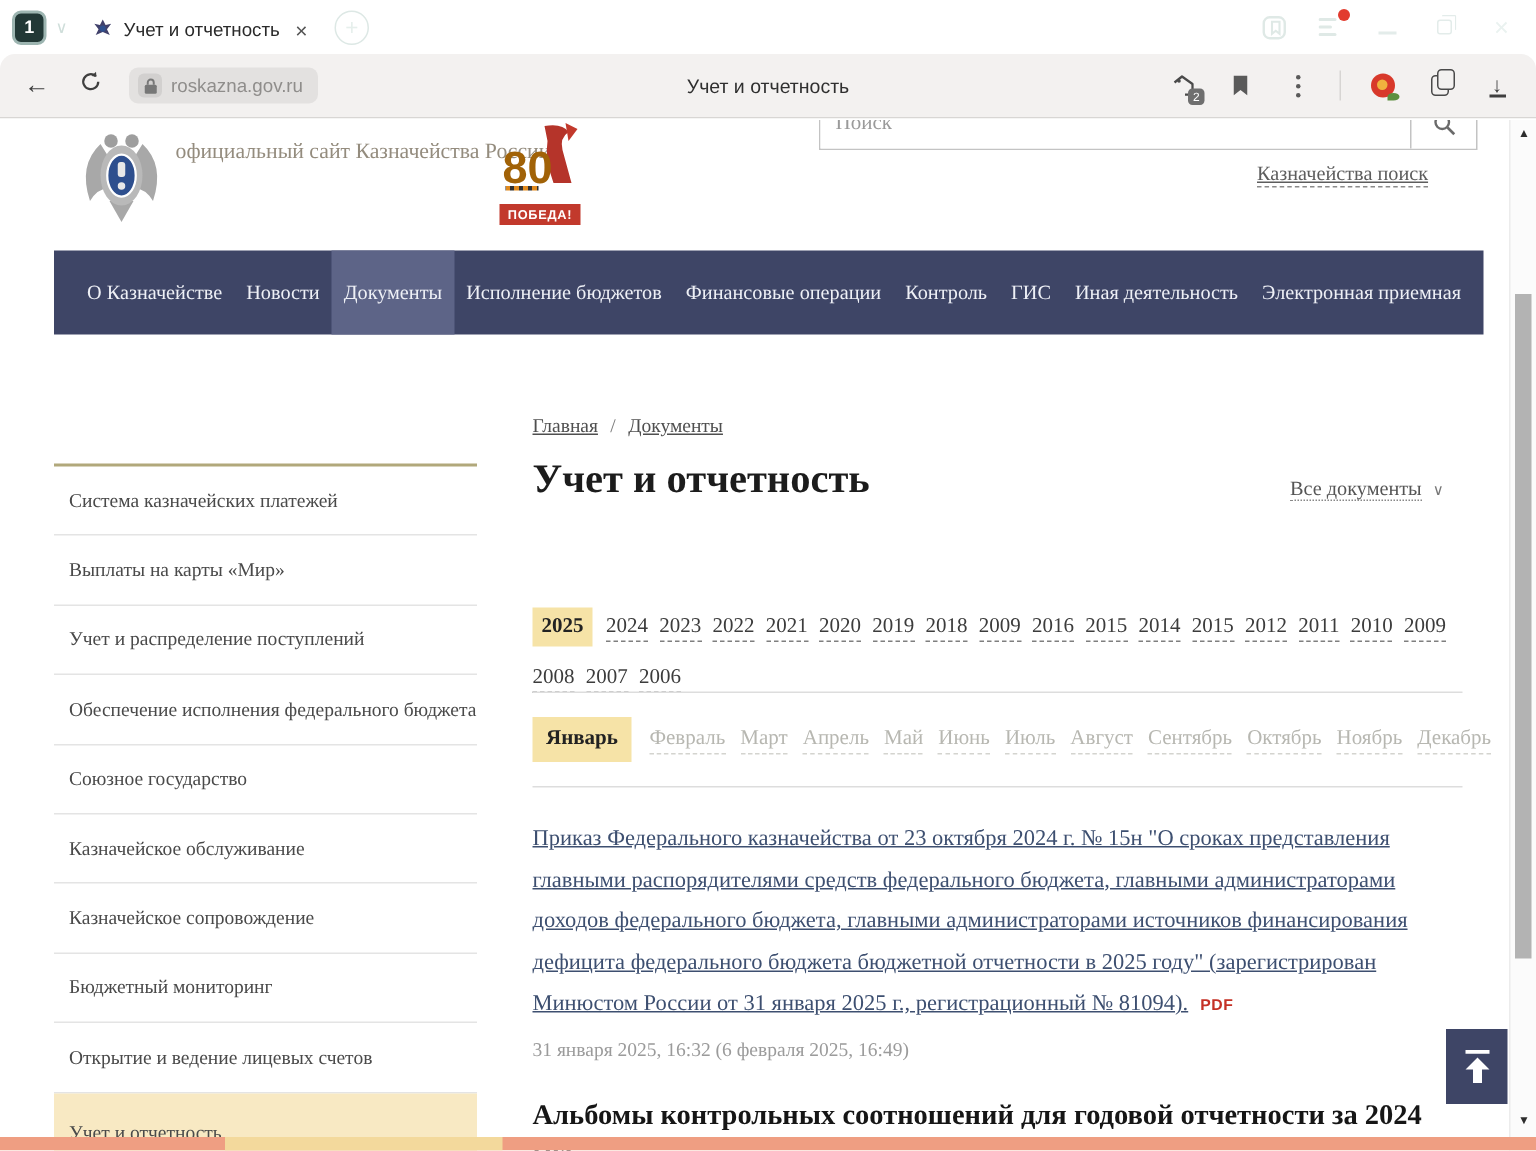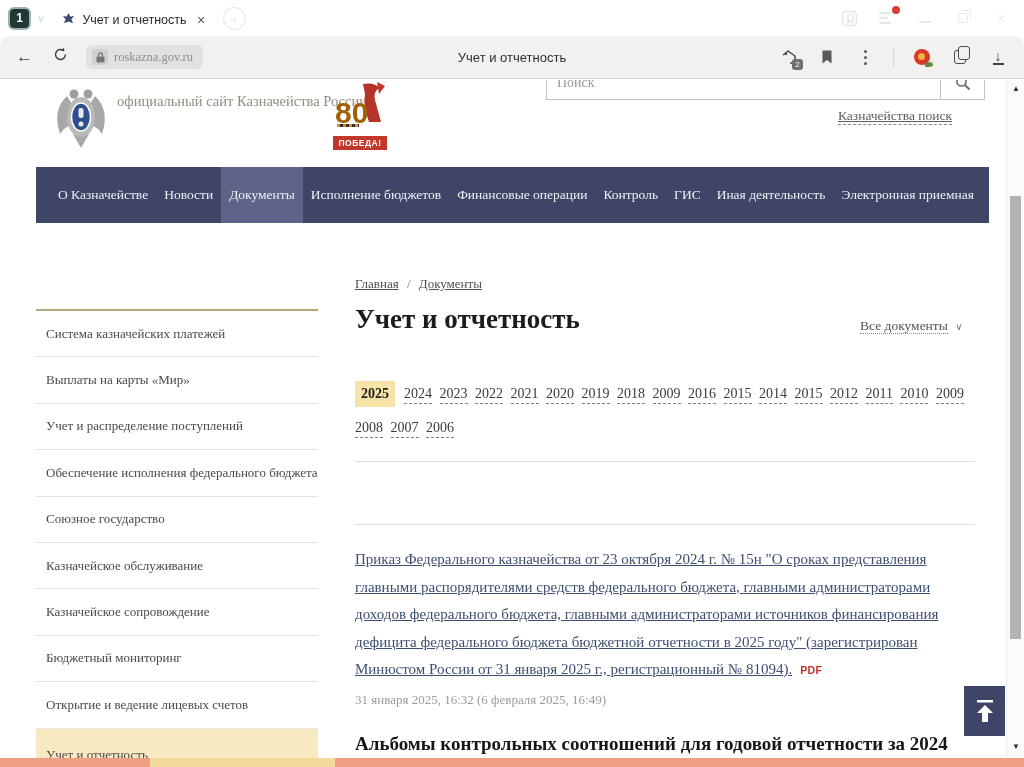--- a/index.html
+++ b/index.html
@@ -34,21 +34,21 @@
     border-top:1.5px solid #e3ecea; border-right:1.5px solid #e3ecea; border-radius:1px; }
   .win-close { color:#eaf2f0; font-size:17px; line-height:1; }
 
   
   #toolbar { position:absolute; left:0; top:36px; width:1024px; height:43px;
     background:#f3f1f0; border-radius:10px 10px 0 0; border-bottom:1px solid #d8d6d4;
     display:flex; align-items:center; }
   .nav-arrow { font-size:17px; color:#3f3f3f; margin-left:16px; }
   .reload { margin-left:20px; }
   .urlpill { margin-left:18px; height:24px; background:#e3e1e0; border-radius:6px;
-    display:flex; align-items:center; padding:0 10px 0 6px; gap:6px;font-family:Liberation Serif, serif; }
+    display:flex; align-items:center; padding:0 10px 0 6px; gap:6px; }
   .urlpill .lockbg { width:16px; height:16px; border-radius:4px; background:#d2d0cf;
     display:flex; align-items:center; justify-content:center; }
   .urlpill .url { font-size:12.5px; color:#8f8d8b; }
   .addr-title { position:absolute; left:0; right:0; text-align:center; font-size:13px; color:#2f2f2f;
     pointer-events:none; }
   #tlb-right { margin-left:auto; display:flex; align-items:center; gap:18px; padding-right:16px; }
   .tlb-ic { position:relative; width:20px; height:20px; display:flex; align-items:center; justify-content:center; }
   .badge2 { position:absolute; right:-4px; bottom:-3px; width:11px; height:11px; background:#6f6f6f;
     color:#fff; border-radius:3px; font-size:8px; display:flex; align-items:center; justify-content:center; }
   .dots { display:flex; flex-direction:column; gap:3px; }
@@ -111,21 +111,21 @@
   #breadcrumb a { color:#4f4f4f; text-decoration:underline; }
   #breadcrumb .sep { margin:0 5px; color:#7a7a7a; }
   #pagetitle { position:absolute; left:355px; top:224px; font-size:27px; font-weight:600; color:#1c1c1c; }
   #filter { position:absolute; left:860px; top:238px; font-size:13.5px; color:#555; }
   #filter .lbl { border-bottom:1px dotted #888; }
   #filter .chev { font-size:10px; color:#777; margin-left:4px; }
 
   .years-row { position:absolute; left:355px; width:630px; display:flex; align-items:center; }
   #years1 { top:301px; } #years2 { top:339px; }
   .year { font-size:14px; color:#3c3c3c; border-bottom:1px dashed #7f7f7f; margin-right:7.5px;
-    line-height:18px; }
+    line-height:18px;margin-top:24px; }
   .year.active { background:#f6e3a7; border-bottom:none; font-weight:bold; padding:4px 6px;
     margin-right:9px; color:#222; }
 
   .hr { position:absolute; left:355px; width:620px; height:1px; background:#ddd; }
   #hr1 { top:381px; } #hr2 { top:444px; }
 
   #months { position:absolute; left:355px; top:398px; width:630px; display:flex; align-items:center; }
   .month { font-size:14px; color:#b7b7b1; border-bottom:1px dashed #d4d4cf; margin-right:10px;
     line-height:18px; }
   .month.active { background:#f6e3a7; border-bottom:none; font-weight:bold; color:#222;
@@ -334,20 +334,34 @@
     <span class="year">2009</span>
   </div>
   <div class="years-row" id="years2">
     <span class="year">2008</span>
     <span class="year">2007</span>
     <span class="year">2006</span>
   </div>
 
   <div class="hr" id="hr1"></div>
 
+  <div id="months">
+    <span class="month active">Январь</span>
+    <span class="month">Февраль</span>
+    <span class="month">Март</span>
+    <span class="month">Апрель</span>
+    <span class="month">Май</span>
+    <span class="month">Июнь</span>
+    <span class="month">Июль</span>
+    <span class="month">Август</span>
+    <span class="month">Сентябрь</span>
+    <span class="month">Октябрь</span>
+    <span class="month">Ноябрь</span>
+    <span class="month">Декабрь</span>
+  </div>
 
   <div class="hr" id="hr2"></div>
 
   <div id="doc1">
     <a href="#" class="doclink">Приказ Федерального казначейства от 23 октября 2024 г. № 15н "О сроках представления главными распорядителями средств федерального бюджета, главными администраторами доходов федерального бюджета, главными администраторами источников финансирования дефицита федерального бюджета бюджетной отчетности в 2025 году" (зарегистрирован Минюстом России от 31 января 2025 г., регистрационный № 81094).</a><a href="#" class="pdfbadge">PDF</a>
   </div>
   <div id="doc1date">31 января 2025, 16:32 (6 февраля 2025, 16:49)</div>
   <div id="doc2head">Альбомы контрольных соотношений для годовой отчетности за 2024 год</div>
 
   <div id="scrollbar">

